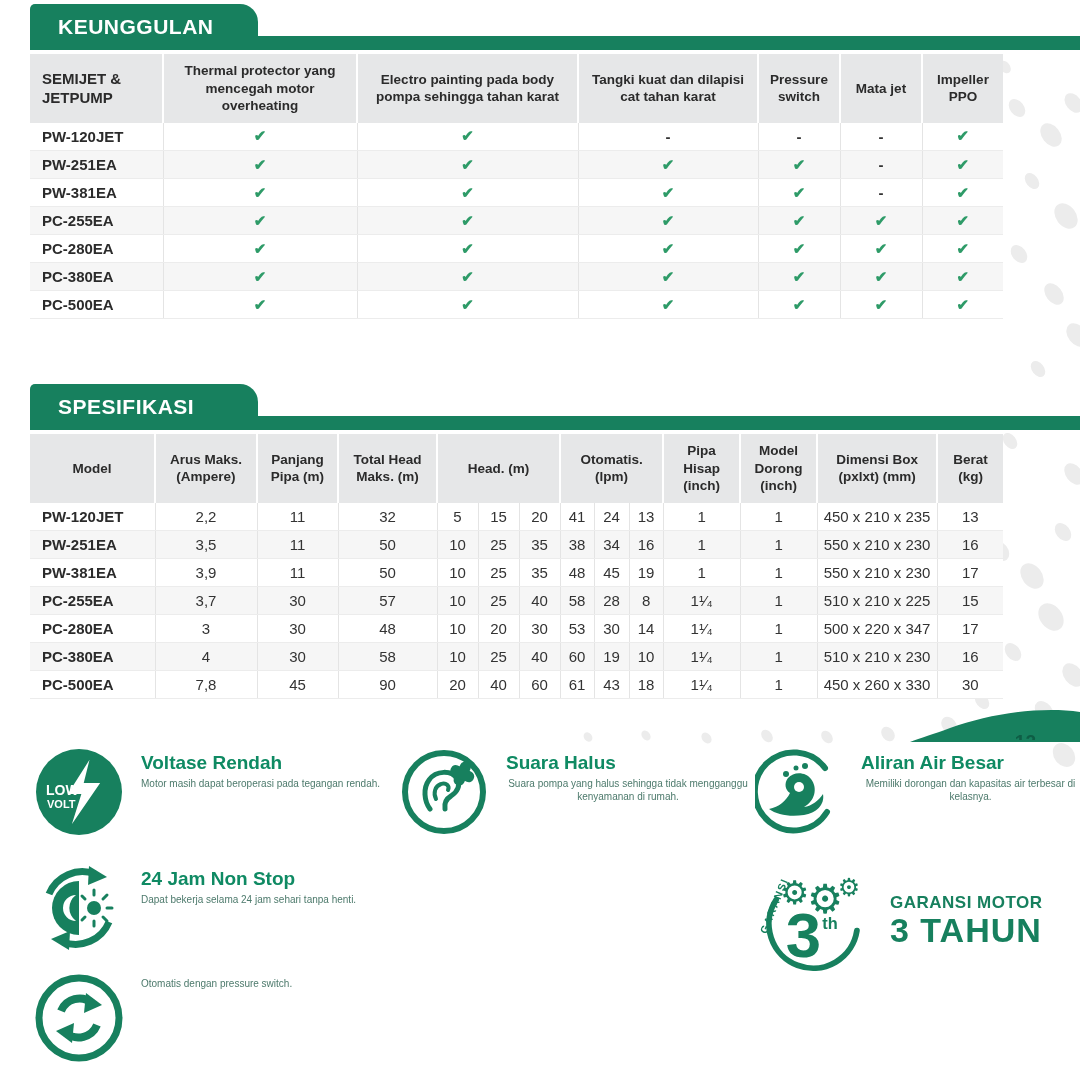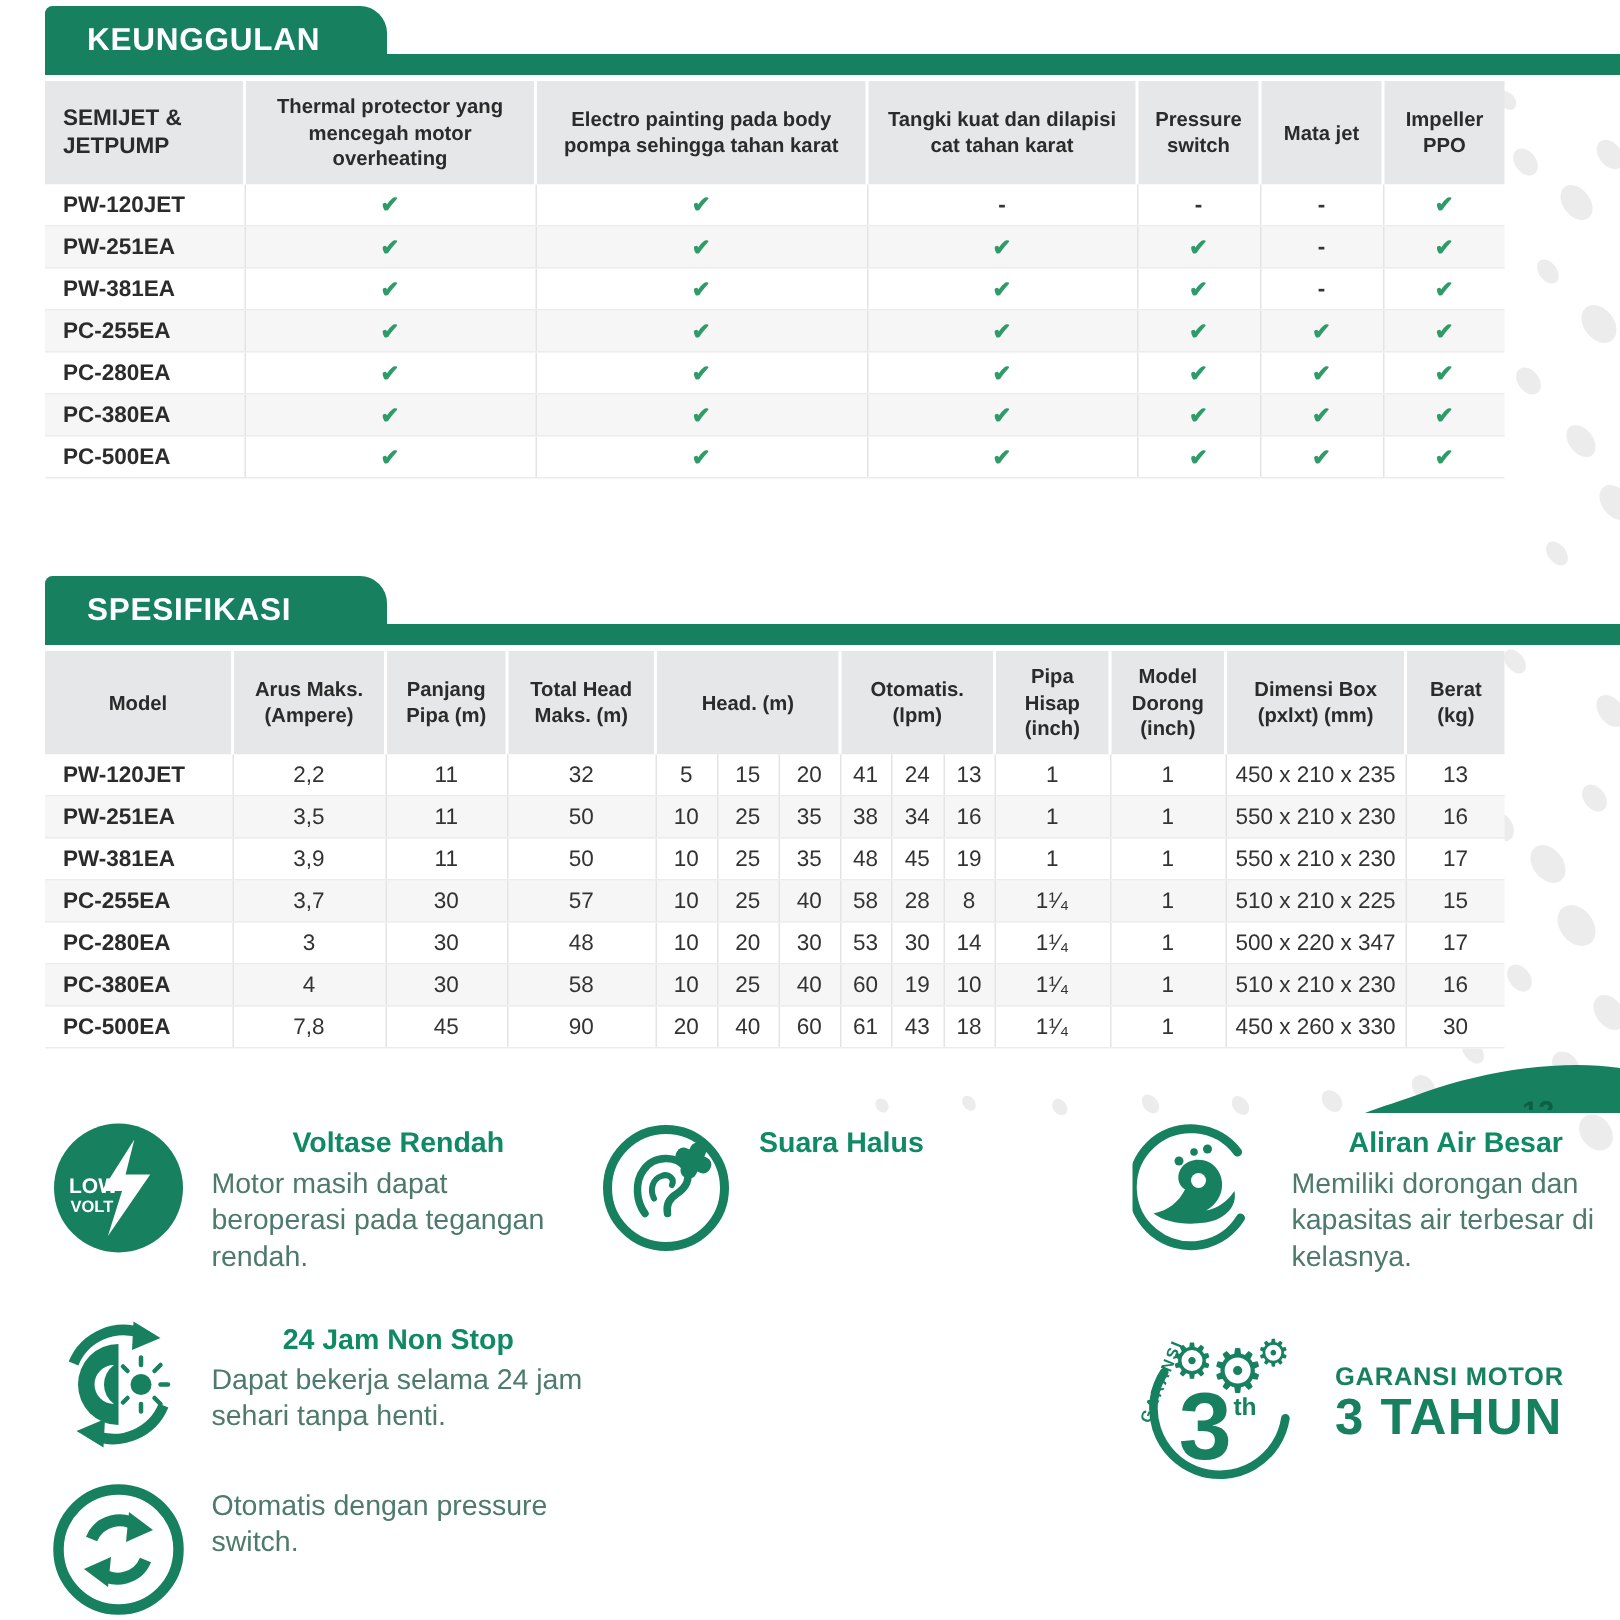--- a/index.html
+++ b/index.html
@@ -36,22 +36,22 @@
   .wedge-num { position:absolute; right:44px; top:732px; height:8px; overflow:hidden;
                color:#0e5d45; font-weight:bold; font-size:19px; line-height:19px; z-index:1; }
 
   .fcol { position:absolute; z-index:2; }
   .fcol1 { left:35px;  top:748px; width:355px; }
   .fcol2 { left:400px; top:748px; width:350px; }
   .fcol3 { left:755px; top:748px; width:325px; }
   .feature { display:flex; gap:18px; align-items:flex-start; }
   .feature .icon { flex:0 0 88px; width:88px; height:88px; }
   .ftext { padding-top:4px; }
-  .ftitle { color:var(--titlegreen); font-size:19px; font-weight:bold; margin-bottom:4px;text-align:center; }
-  .fdesc { color:var(--desc); font-size:19px; line-height:1.28; }
+  .ftitle { color:var(--titlegreen); font-size:19px; font-weight:bold; margin-bottom:4px; }
+  .fdesc { color:var(--desc); font-size:10px; line-height:1.28;text-align:center; }
   .mb-a { margin-bottom:28px; } .mb-b { margin-bottom:22px; } .mb-c { margin-bottom:24px; }
 
   .garansi { display:flex; gap:10px; align-items:center; }
   .garansi .badge { flex:0 0 125px; width:125px; height:118px; }
   .gline1 { color:var(--green); font-size:17px; font-weight:bold; letter-spacing:.5px; }
   .gline2 { color:var(--green); font-size:34px; font-weight:bold; letter-spacing:1px; line-height:1.05; }
 </style>
 </head>
 <body>
 
@@ -371,20 +371,21 @@
       <circle cx="44" cy="44" r="39" fill="none" stroke="#17805E" stroke-width="6"></circle>
       <path d="M30 61 C24 53 23 40 29 32 C36 22 52 22 57 31 C61 38 57 44 51 48 C46 51 44 55 45 61" fill="none" stroke="#17805E" stroke-width="5" stroke-linecap="round"></path>
       <path d="M36 51 C33 45 35 38 41 36 C46 34 50 38 48 42" stroke="#17805E" stroke-width="4" fill="none" stroke-linecap="round"></path>
       <g transform="rotate(25 62 25)" fill="#17805E">
         <rect x="57" y="13" width="11" height="25" rx="5"></rect>
         <rect x="50" y="20" width="25" height="11" rx="5"></rect>
       </g>
     </svg>
     <div class="ftext">
       <div class="ftitle">Suara Halus</div>
+      <div class="fdesc">Suara pompa yang halus sehingga tidak mengganggu kenyamanan di rumah.</div>
     </div>
   </div>
 </div>
 
 <div class="fcol fcol3">
   <div class="feature mb-c">
     <svg class="icon" viewBox="0 0 88 88">
       <path d="M70 20 A39 39 0 1 0 72 64" fill="none" stroke="#17805E" stroke-width="6" stroke-linecap="round"></path>
       <path d="M14 61 C24 59 31 53 35 45 C30 42 29 35 33 30 C39 23 51 24 56 31 C63 40 60 53 49 59 C57 58 64 52 68 46 C70 57 61 65 49 67 C35 69 22 67 14 61 Z" fill="#17805E"></path>
       <circle cx="44" cy="39" r="5" fill="#ffffff"></circle>

